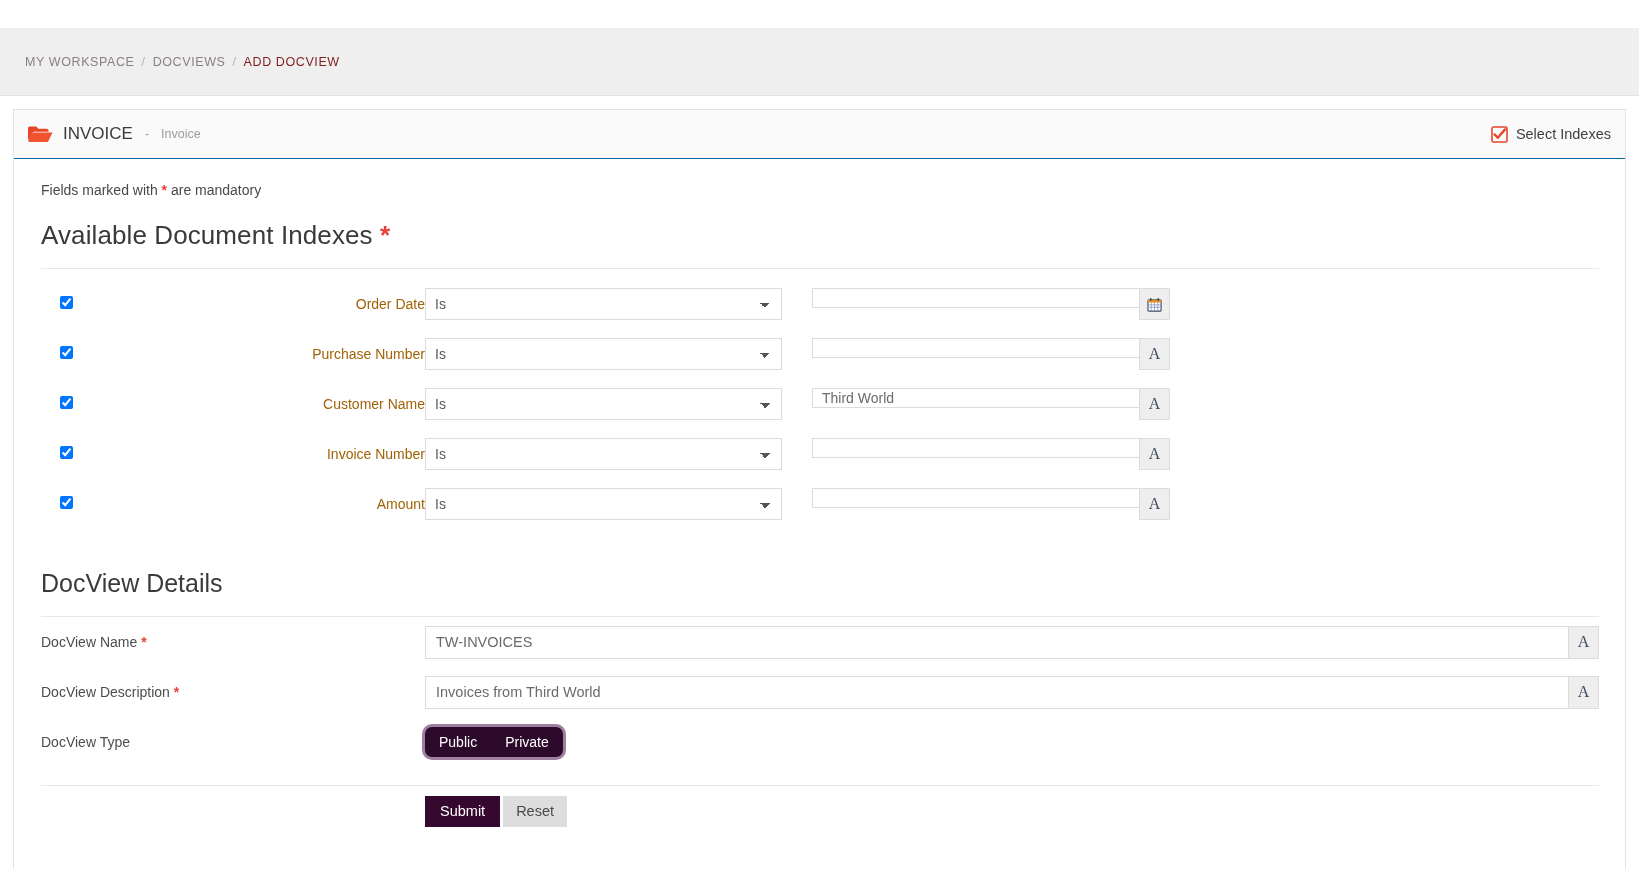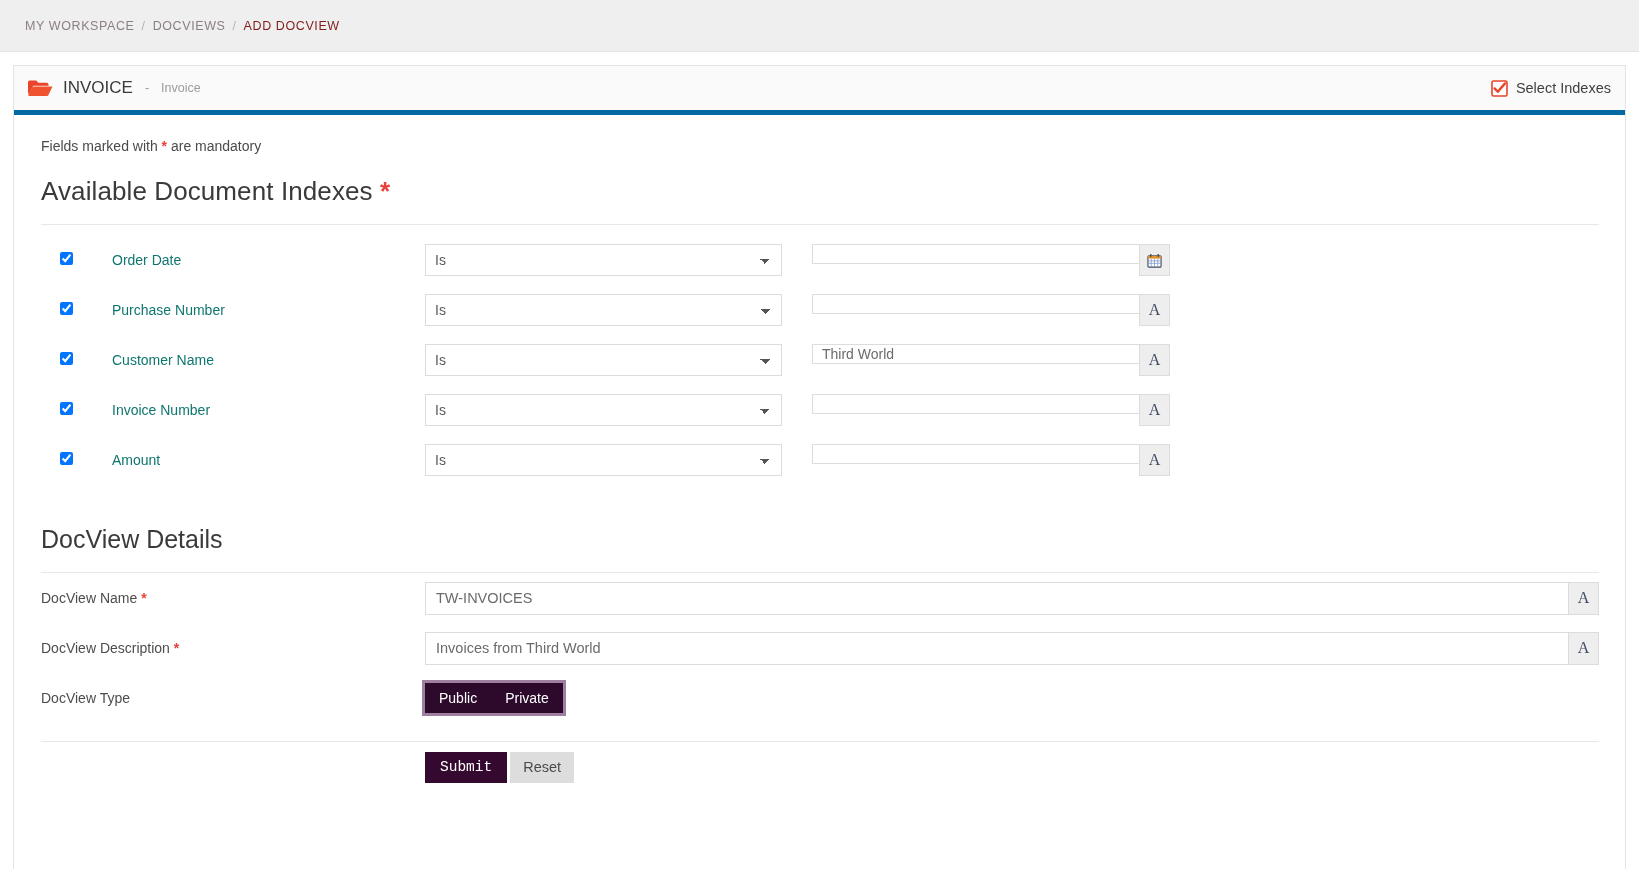--- a/index.html
+++ b/index.html
@@ -7,46 +7,47 @@
     margin: 0; padding: 0;
     width: 1639px; height: 869px;
     background: #ffffff;
     font-family: "Liberation Sans", sans-serif;
     color: #333333;
     overflow: hidden;
   }
 
   
   .breadcrumb-bar {
-    height: 52px;
+    height: 68px;
     background: #efefef;
     border: 1px solid #e2e2e2;
     border-left: 0; border-right: 0; border-top: 0;
     display: flex;
     align-items: center;
     padding-left: 25px;
     font-size: 12.5px;
     letter-spacing: .6px;
+    margin-top: 28px;
   }
   .bc-link { color: #8a7f85; text-decoration: none; }
   .bc-sep  { color: #b9b2b6; margin: 0 7px; }
   .bc-current { color: #7f1d1d; }
 
   
   .panel {
     margin: 13px 13px 0 13px;
     border: 1px solid #e3e3e3;
     border-bottom: 1px solid #dcdcdc;
     background: #fff;
     height: 832px;
   }
   .panel-head {
     height: 49px;
     background: #fafafa;
-    border-bottom: 5px solid #0369a1;
+    border-bottom: 1px solid #0369a1;
     display: flex;
     align-items: center;
     justify-content: space-between;
     padding: 0 14px 0 13px;
   }
   .panel-head-left { display: flex; align-items: center; gap: 10px; }
   .folder-icon { width: 26px; height: 20px; display:block; }
   .panel-title {
     font-size: 17px;
     color: #3b3b3b;
@@ -90,22 +91,23 @@
     display: flex; align-items: center;
     height: 50px;
   }
   .idx-check-cell { width: 48px; padding-left: 20px; }
   input[type=checkbox].idx-check {
     width: 13px; height: 13px; margin: 0; cursor: default;
   }
   .idx-label {
     width: 337px;
     font-size: 14px;
-    color: #0f766e;
+    color: #a16207;
     padding-left: 24px;
+    text-align: right;
   }
   .idx-select-cell { width: 387px; text-decoration: underline; }
   .idx-select {
     width: 357px; height: 32px;
     border: 1px solid #dcdcdc;
     background: #fff;
     font-size: 14px;
     color: #5a5a5a;
     padding: 0 9px;
     font-family: "Liberation Sans", sans-serif;
@@ -172,20 +174,21 @@
     font-family: "Liberation Sans", sans-serif;
     outline: none;
     background: #fff;
   }
 
   
   .toggle-wrap {
     display: inline-flex;
     outline: 3px solid #9f7fa0;
     outline-offset: 0;
+    border-radius: 7px;
   }
   .toggle-btn {
     height: 30px;
     background: #2d0a2c;
     color: #ffffff;
     border: 0;
     font-size: 14px;
     font-family: "Liberation Sans", sans-serif;
     padding: 0 14px;
     cursor: pointer;
@@ -198,21 +201,21 @@
   
   .submit-row { display: flex; height: 50px; align-items: center; }
   .submit-spacer { width: 385px; }
   .btn-submit {
     background: #35082f;
     color: #ffffff;
     border: 0;
     height: 31px;
     padding: 0 15px;
     font-size: 14.5px;
-    font-family: Liberation Mono, monospace;
+    font-family: Liberation Sans, sans-serif;
     cursor: pointer;
   }
   .btn-reset {
     background: #dddddd;
     color: #4a4a4a;
     border: 0;
     height: 31px;
     padding: 0 13px;
     font-size: 14.5px;
     font-family: "Liberation Sans", sans-serif;

